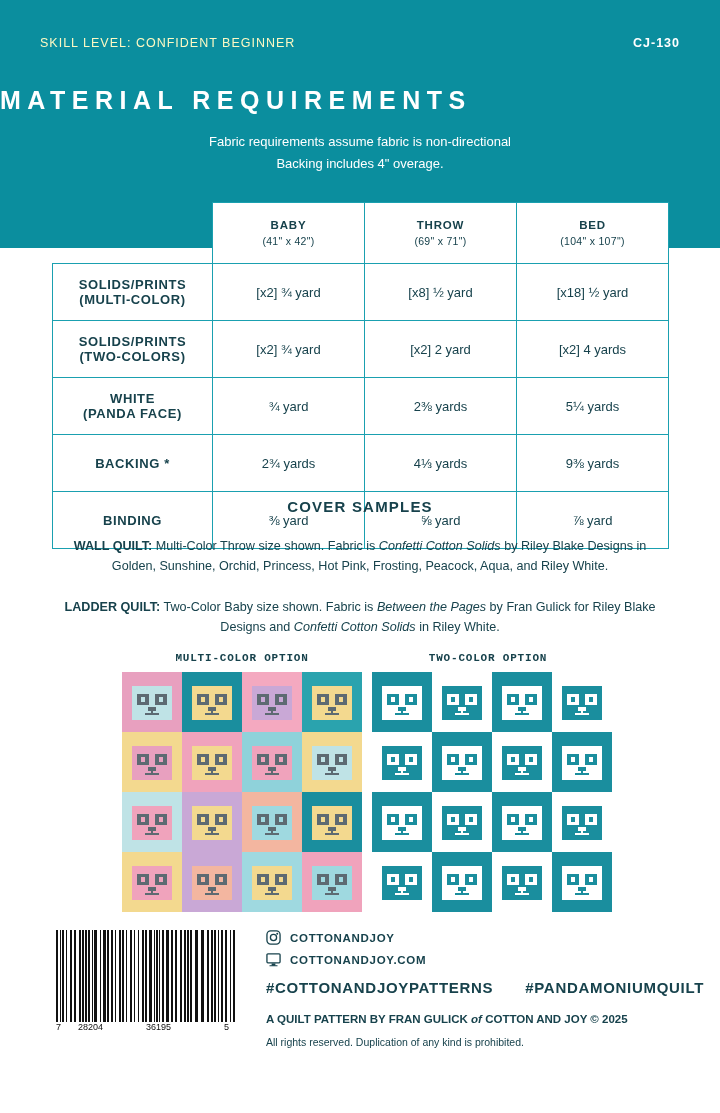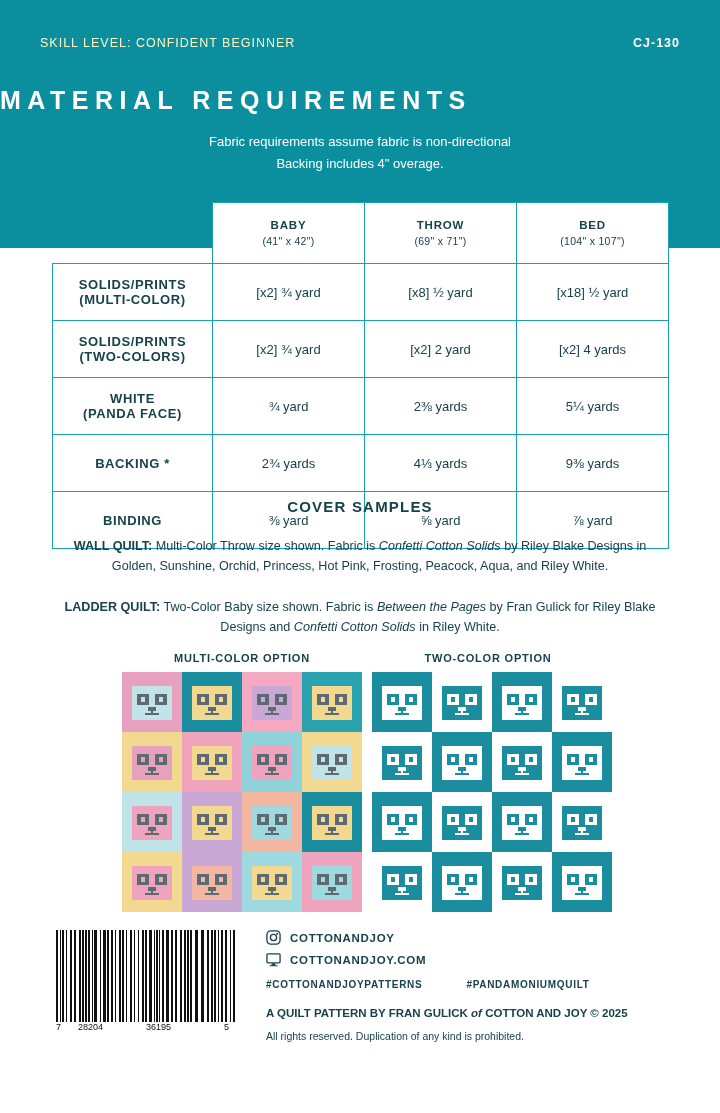--- a/index.html
+++ b/index.html
@@ -148,20 +148,21 @@
   .sample-block i { font-style: italic; }
 
   
   .quilt-label {
     position: absolute;
     font-size: 11px;
     font-weight: bold;
     letter-spacing: 0.8px;
     color: #17424c;
     text-align: center;
+    font-family: Liberation Mono, monospace;
   }
   .quilt-label.multi { top: 652px; left: 112px; width: 260px; }
   .quilt-label.two   { top: 652px; left: 358px; width: 260px; }
 
   
   .quilt {
     position: absolute;
     display: grid;
     gap: 0;
   }
@@ -230,27 +231,27 @@
     font-weight: bold;
   }
   .fi-icon {
     width: 15px;
     height: 15px;
     flex: 0 0 15px;
     display: inline-block;
   }
   .fi-icon svg { display: block; }
   .hashtags {
-    font-size: 10px;
+    font-size: 15px;
     letter-spacing: 0.7px;
     font-weight: bold;
     margin-top: 12px;
     margin-bottom: 14px;
     display: flex;
-    gap: 44px;
+    gap: 32px;
   }
   .credit {
     font-size: 11.5px;
     line-height: 19px;
     font-weight: bold;
   }
   .credit .it { font-style: italic; font-weight: bold; }
   .rights {
     font-size: 10.5px;
     line-height: 18px;

